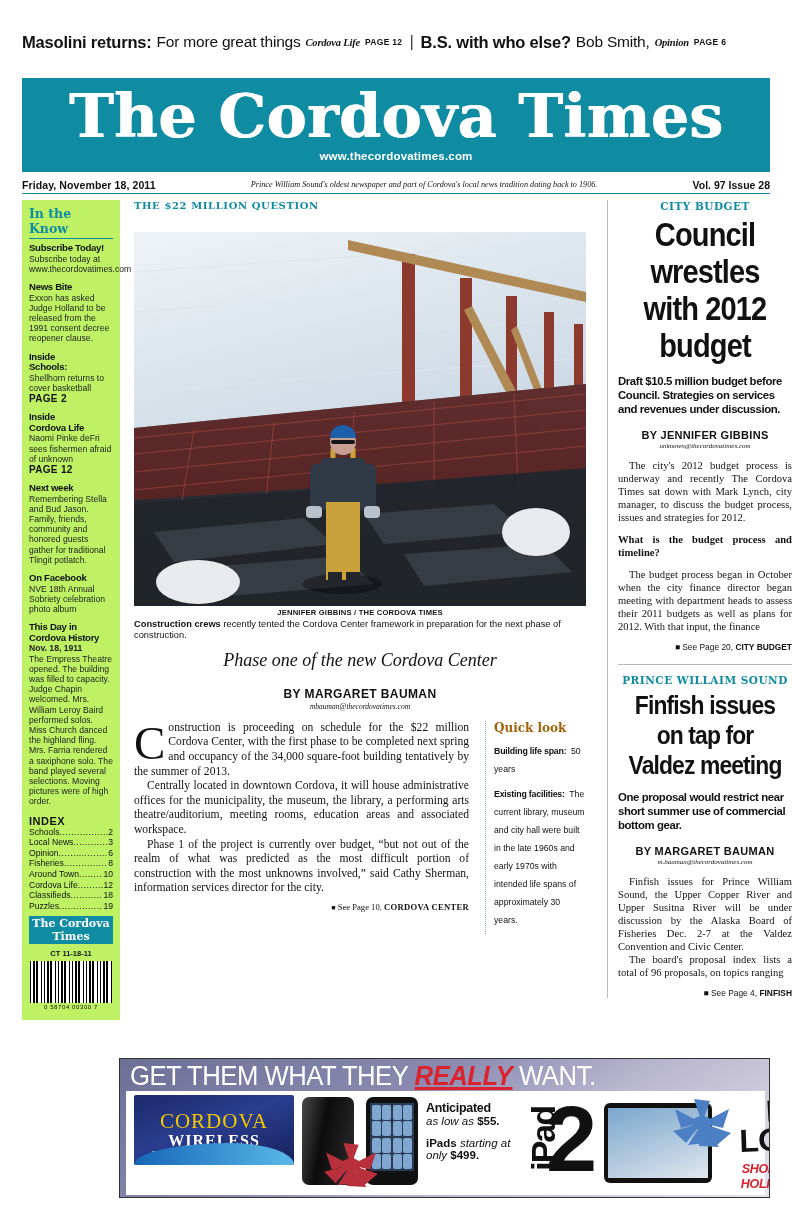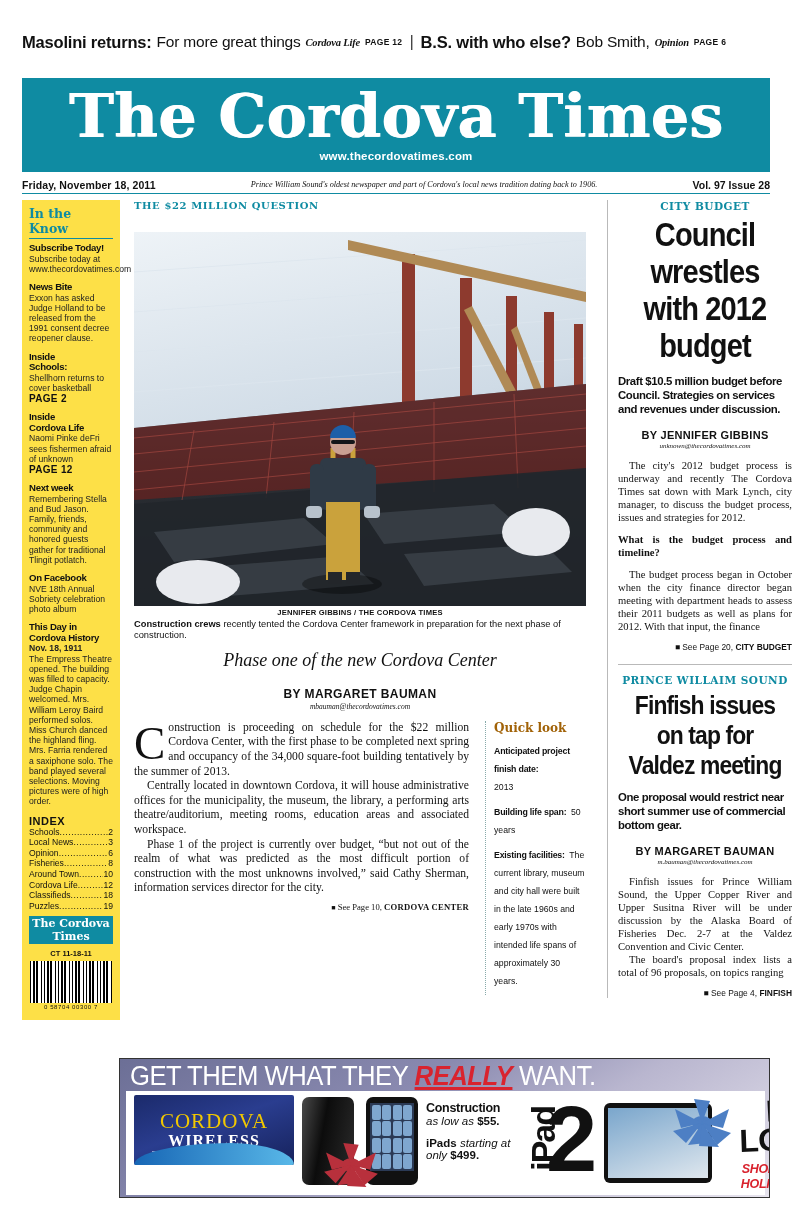--- a/index.html
+++ b/index.html
@@ -55,21 +55,21 @@
   .dl-date { font-size:10.5px; font-weight:bold; color:#111; letter-spacing:0.1px;}
   .dl-slug { font-family:"Liberation Serif", serif; font-style:italic; font-size:8.2px; color:#111; }
   .dl-vol  { font-size:10.5px; font-weight:bold; color:#111; }
 
   
   .body-area { position:absolute; left:22px; top:200px; width:748px; height:840px; }
 
   
   .rail {
     position:absolute; left:0; top:0; width:98px; height:820px;
-    background:#fde047; padding:6px 7px 6px 7px;
+    background:#bef264; padding:6px 7px 6px 7px;
   }
   .rail-hd {
     color:#0f8ba2; font-weight:bold; font-size:12.5px;
     font-family:"DejaVu Serif", serif;
     border-bottom:1.5px solid #0f8ba2; padding-bottom:2px; margin-bottom:4px;
   }
   .rail-blk { margin-bottom:8px; }
   .rail-t { font-weight:bold; font-size:9.6px; line-height:10.6px; color:#111; letter-spacing:-0.3px;}
   .rail-b { font-size:8.6px; line-height:10.2px; color:#222; }
   .rail-pg { font-weight:bold; font-size:10px; text-align:left; letter-spacing:0.3px;}
@@ -410,21 +410,20 @@
         <div class="ctxt-main">
           <p class="lead"><span class="dropcap">C</span><span>onstruction is proceeding on schedule for the $22 million Cordova Center, with the first phase to be completed next spring and occupancy of the 34,000 square-foot building tentatively by the summer of 2013.</span></p>
           <p>Centrally located in downtown Cordova, it will house administrative offices for the municipality, the museum, the library, a performing arts theatre/auditorium, meeting rooms, education areas and associated workspace.</p>
           <p>Phase 1 of the project is currently over budget, “but not out of the realm of what was predicted as the most difficult portion of construction with the most unknowns involved,” said Cathy Sherman, information services director for the city.</p>
           <div class="jumpline"><span class="sq">■</span> <span>See Page 10,</span> <b>CORDOVA CENTER</b></div>
         </div>
 
         <div class="quick">
           <div class="quick-hd">Quick look</div>
           <div id="quick-items">
-              <div class="quick-blk"><span class="quick-t">Anticipated project finish date:</span><div><span class="quick-b"> 2013</span></div></div>
               <div class="quick-blk"><span class="quick-t">Building life span:</span> <span class="quick-b">50 years</span></div>
               <div class="quick-blk"><span class="quick-t">Existing facilities:</span> <span class="quick-b">The current library, museum and city hall were built in the late 1960s and early 1970s with intended life spans of approximately 30 years.</span></div>
             </div>
         </div>
       </div>
     </div>
 
     <div class="right">
       <div>
         <div class="r-kicker">CITY BUDGET</div>
@@ -497,21 +496,21 @@
         <path d="M30 25 L4 12 L10 30 Z"></path>
             <path d="M30 25 L56 12 L50 30 Z"></path>
         <path d="M30 25 L16 46 L34 44 Z"></path>
             <path d="M30 25 L46 48 L26 47 Z"></path>
         <path d="M30 25 L2 32 L14 44 Z"></path>
             <path d="M30 25 L58 34 L44 46 Z"></path>
         <path d="M30 25 L22 2 L38 4 Z"></path>
           </g>
       </svg>
       <div class="ad-copy">
-        <div class="ad-c1">Construction</div>
+        <div class="ad-c1">Anticipated</div>
         <div class="ad-c2"><span>as low as </span><b>$55.</b></div>
         <div style="height:10px"></div>
         <div class="ad-c2"><b>iPads</b><span> starting at only </span><b>$499.</b></div>
       </div>
       <div class="ipad-word">iPad</div>
       <div class="ipad-2">2</div>
       <div class="tablet">
           <div class="tscr"></div>
         </div>
       <svg class="bow-b" viewBox="0 0 62 52">

